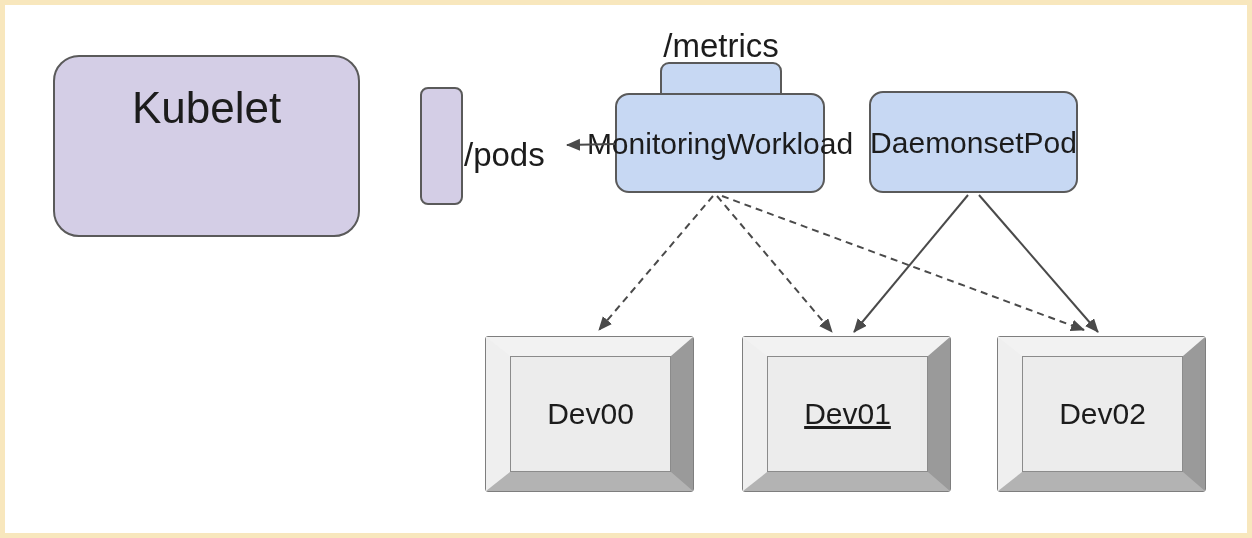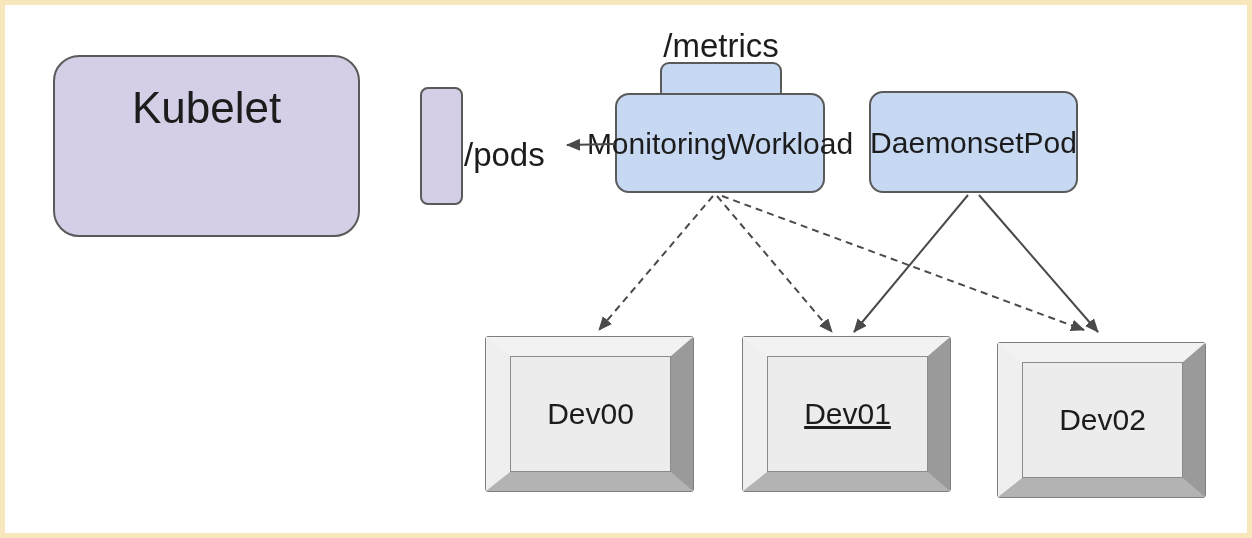--- a/index.html
+++ b/index.html
@@ -117,21 +117,21 @@
     height: 100%;
     background: var(--device-face, #ececec);
     border: 1px solid #8b8b8b;
     display: flex;
     align-items: center;
     justify-content: center;
     font-size: 30px;
   }
   .dev0 { left: 485px; }
   .dev1 { left: 742px; text-decoration: underline; }
-  .dev2 { left: 997px; margin-top: 6px; }
+  .dev2 { left: 997px; }
 
   
   #edges {
     position: absolute;
     inset: 0;
     z-index: 4;
     pointer-events: none;
   }
   .edge {
     stroke: var(--arrow, #4a4a4a);

